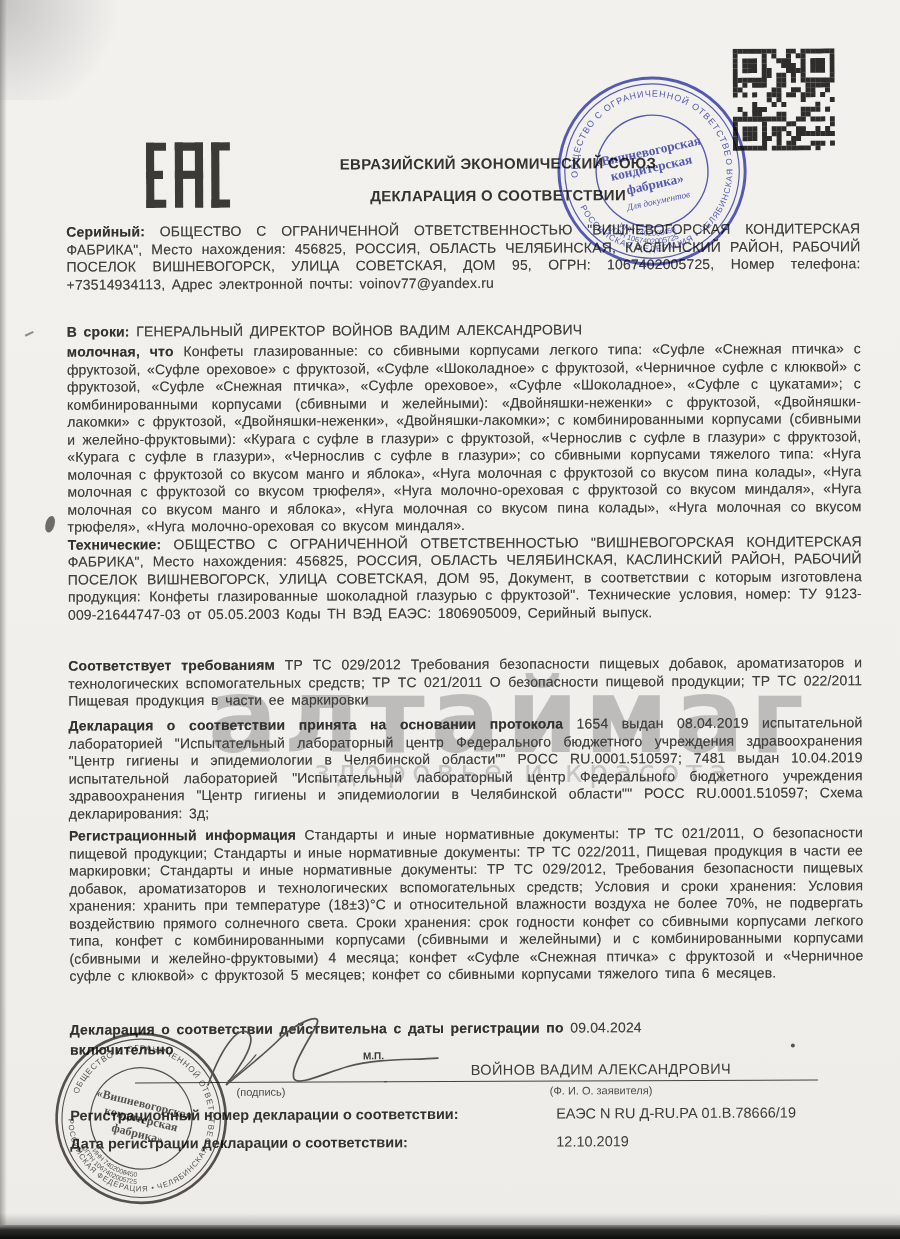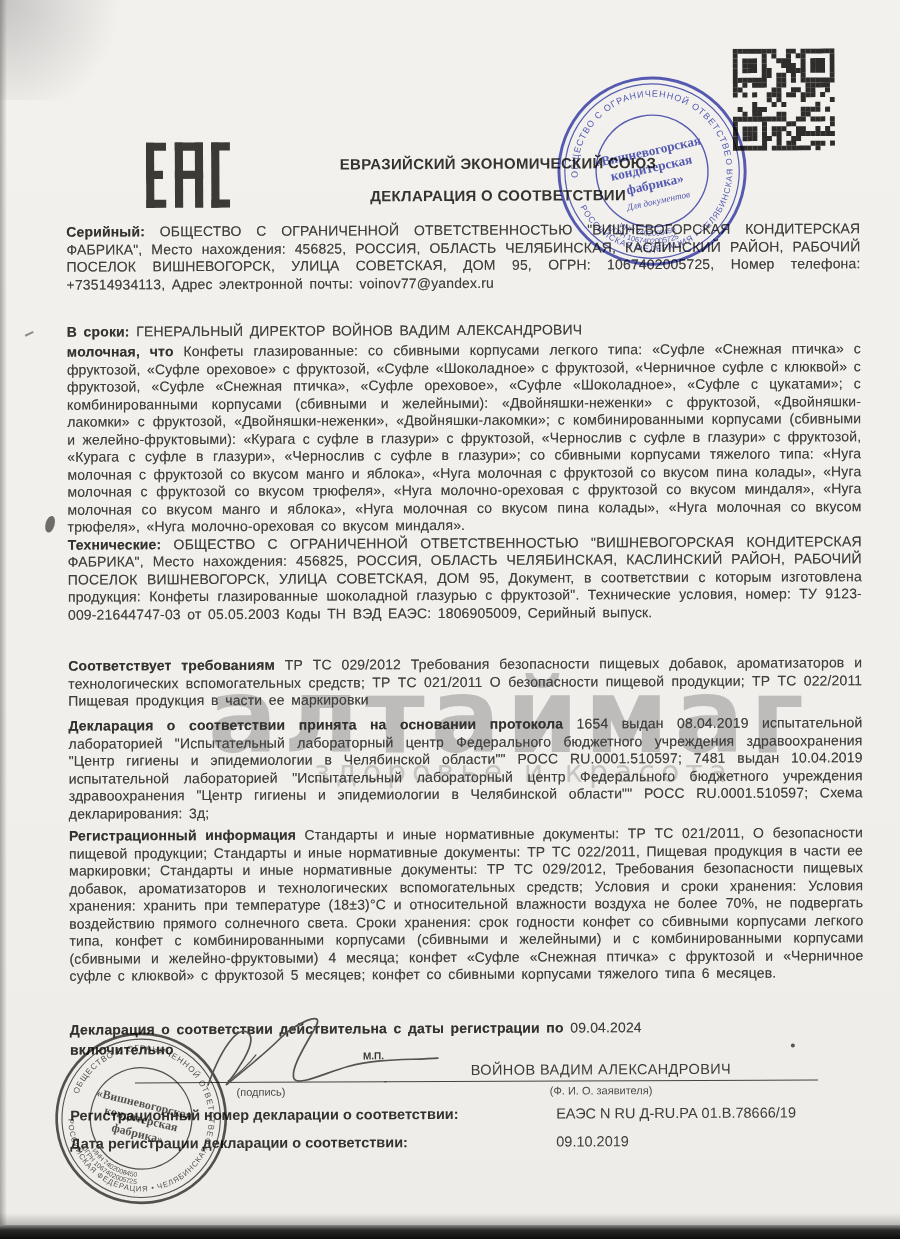--- a/index.html
+++ b/index.html
@@ -149,21 +149,21 @@
     <div class="line-right"></div>
     <div class="cap-sign">(подпись)</div>
     <div class="cap-name">(Ф. И. О. заявителя)</div>
 
     <div class="reg-row reg1">
       <span class="lbl">Регистрационный номер декларации о соответствии:</span>
       <span class="val">ЕАЭС N RU Д-RU.РА 01.В.78666/19</span>
     </div>
     <div class="reg-row reg2">
       <span class="lbl">Дата регистрации декларации о соответствии:</span>
-      <span class="val">09.10.2019</span>
+      <span class="val">12.10.2019</span>
     </div>
 
     <svg id="qr" class="qr" viewBox="0 0 21 21">
         <rect x="0" y="0" width="1.03" height="1.03"></rect>
         <rect x="1" y="0" width="1.03" height="1.03"></rect>
         <rect x="2" y="0" width="1.03" height="1.03"></rect>
         <rect x="3" y="0" width="1.03" height="1.03"></rect>
         <rect x="4" y="0" width="1.03" height="1.03"></rect>
         <rect x="5" y="0" width="1.03" height="1.03"></rect>
         <rect x="6" y="0" width="1.03" height="1.03"></rect>

